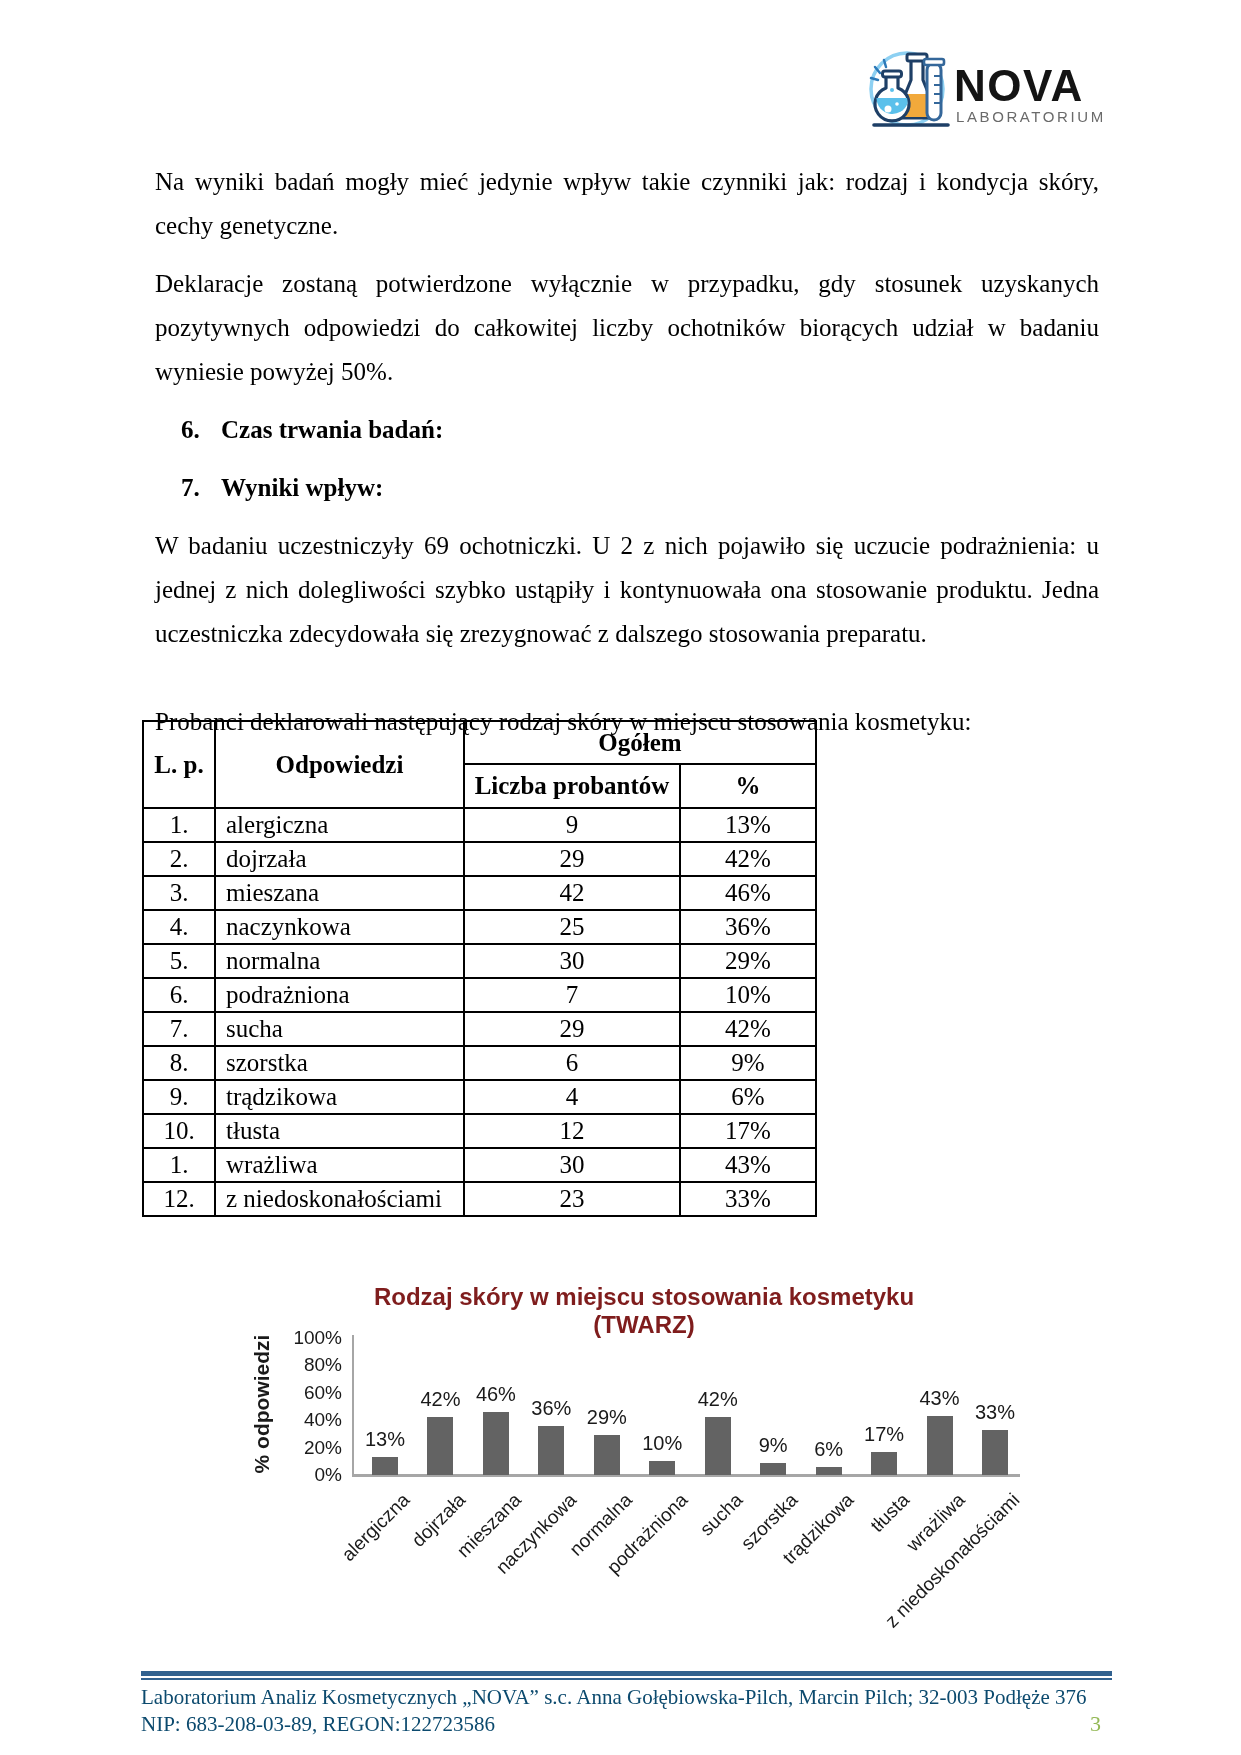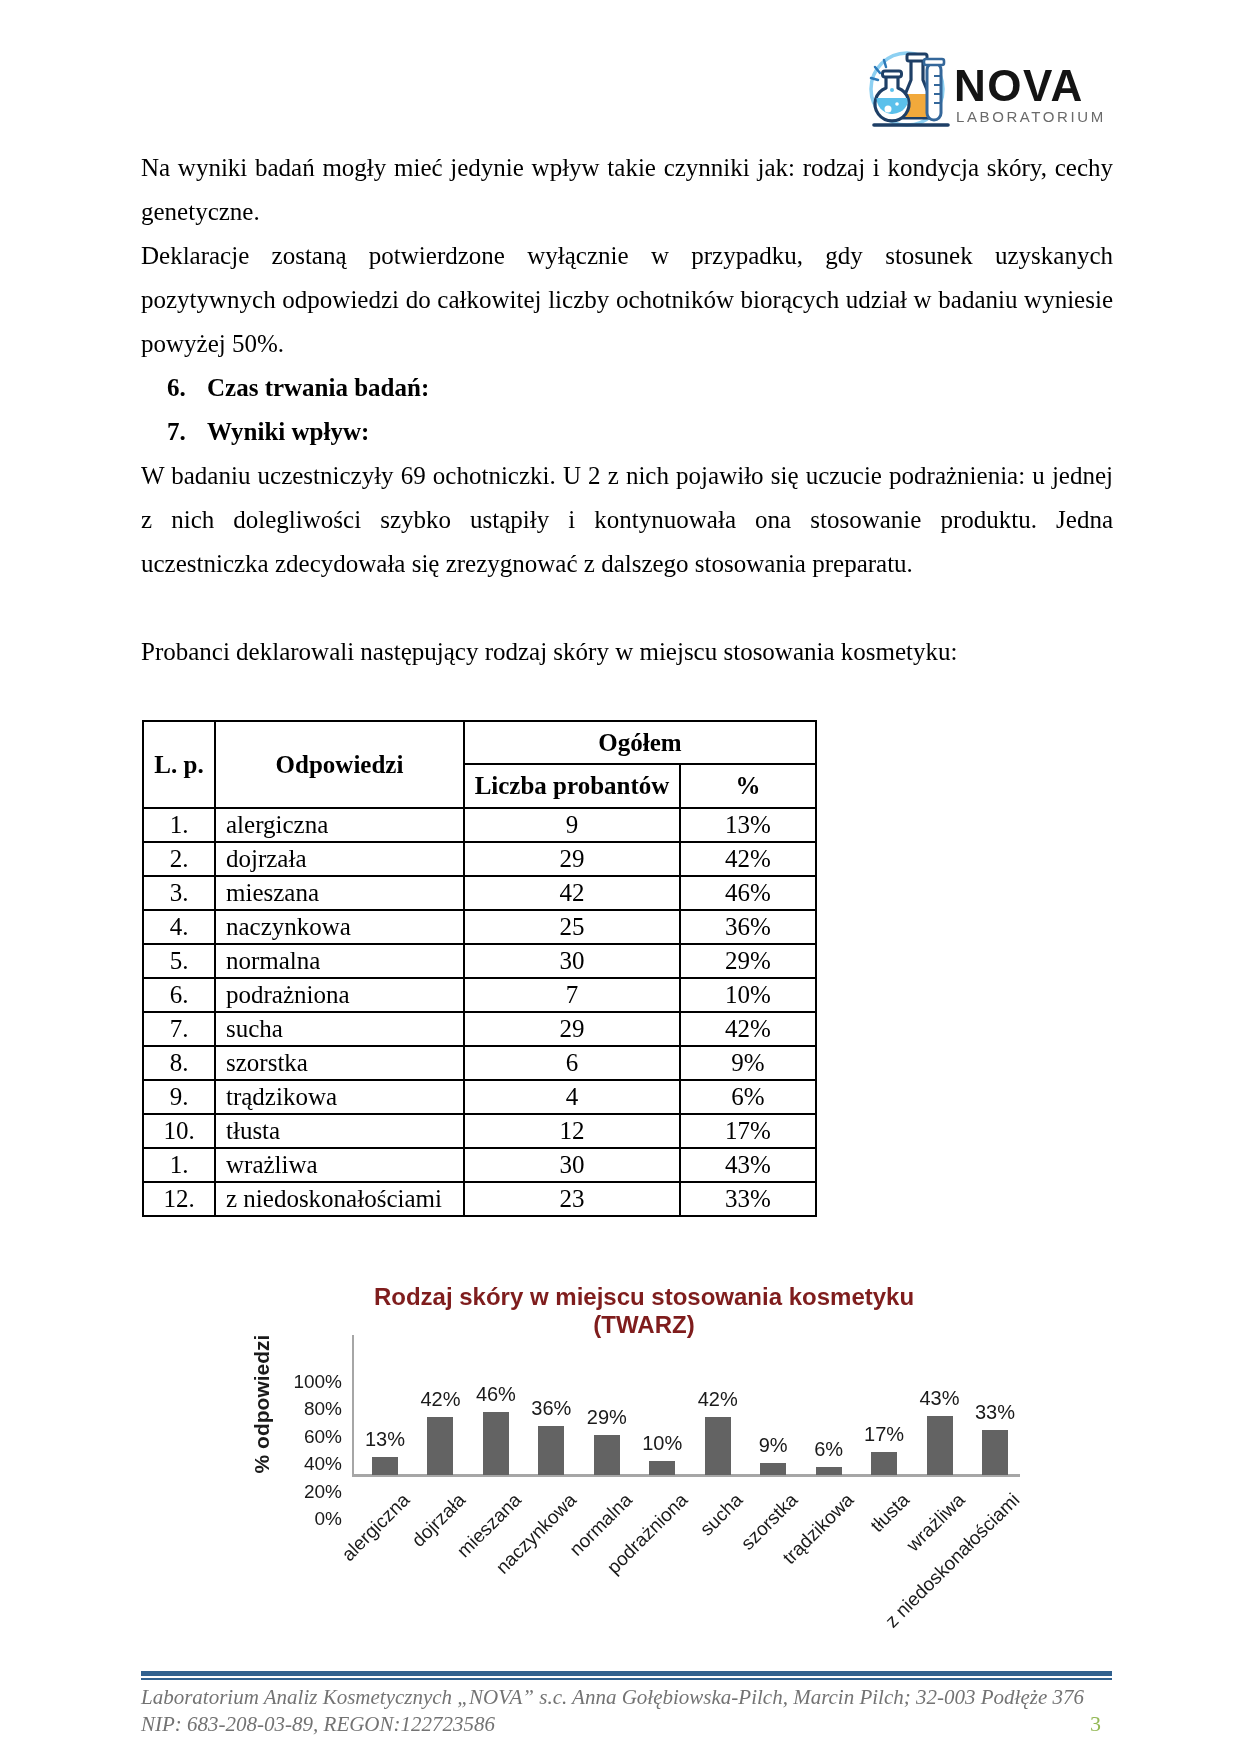--- a/index.html
+++ b/index.html
@@ -11,21 +11,21 @@
     color:#000;
     overflow:hidden;
   }
   
   .logo{position:absolute;left:866px;top:46px;width:252px;height:88px;}
   
   .bodytext{
     position:absolute;left:141px;top:146px;width:972px;
     font-size:25px;line-height:44px;
   }
-  .bodytext p{margin:0;text-align:justify;}
+  .bodytext p{margin:14px;text-align:justify;}
   .para-plain{text-align:left !important;}
   .heading-line{margin:0;text-align:left;}
   .heading-num{display:inline-block;margin-left:26px;width:40px;font-weight:bold;}
   .heading-txt{font-weight:bold;text-underline-offset:4px;text-decoration-thickness:2px;}
   .gap-before{margin-top:44px !important;}
   
   .skintable{
     position:absolute;left:142px;top:720px;
     border-collapse:collapse;
     font-size:25px;
@@ -51,39 +51,39 @@
     position:absolute;left:334px;top:1283px;width:620px;
     text-align:center;font-weight:bold;font-size:24px;color:#7f1d1d;
   }
   .ylab{
     position:absolute;left:262px;top:1404px;
     transform:translate(-50%,-50%) rotate(-90deg);
     font-weight:bold;font-size:21px;white-space:nowrap;color:#1a1a1a;
   }
   .ytick{
     position:absolute;left:262px;width:80px;text-align:right;
-    font-size:19px;color:#1a1a1a;margin-top:44px;
+    font-size:19px;color:#1a1a1a;
   }
   .axis-y{position:absolute;left:352px;top:1335px;width:2px;height:141px;background:#a6a6a6;}
   .axis-x{position:absolute;left:352px;top:1474px;width:668px;height:3px;background:#a6a6a6;}
   .bar{position:absolute;background:#636363;}
   .bar-label{position:absolute;width:72px;text-align:center;font-size:20px;color:#1a1a1a;}
   .cat-label{
     position:absolute;top:1489px;
     transform-origin:top right;
     transform:rotate(-45deg);
     font-size:19px;color:#1a1a1a;white-space:nowrap;
   }
   
   .footer-rule{position:absolute;left:141px;top:1671px;width:971px;}
   .footer-rule .thick{height:5px;background:#31618f;}
   .footer-rule .thin{height:2px;background:#31618f;margin-top:2px;}
   .footer-text{
     position:absolute;left:141px;top:1684px;width:971px;
-    font-size:21px;line-height:27px;color:#737373;white-space:nowrap;font-style:italic;
+    font-size:21px;line-height:27px;color:#0c4a6e;white-space:nowrap;
   }
   .page-number{
     position:absolute;left:141px;top:1711px;width:960px;
     text-align:right;font-size:22px;color:#94b956;
   }
 </style>
 </head>
 <body>
 
 <div class="page">

